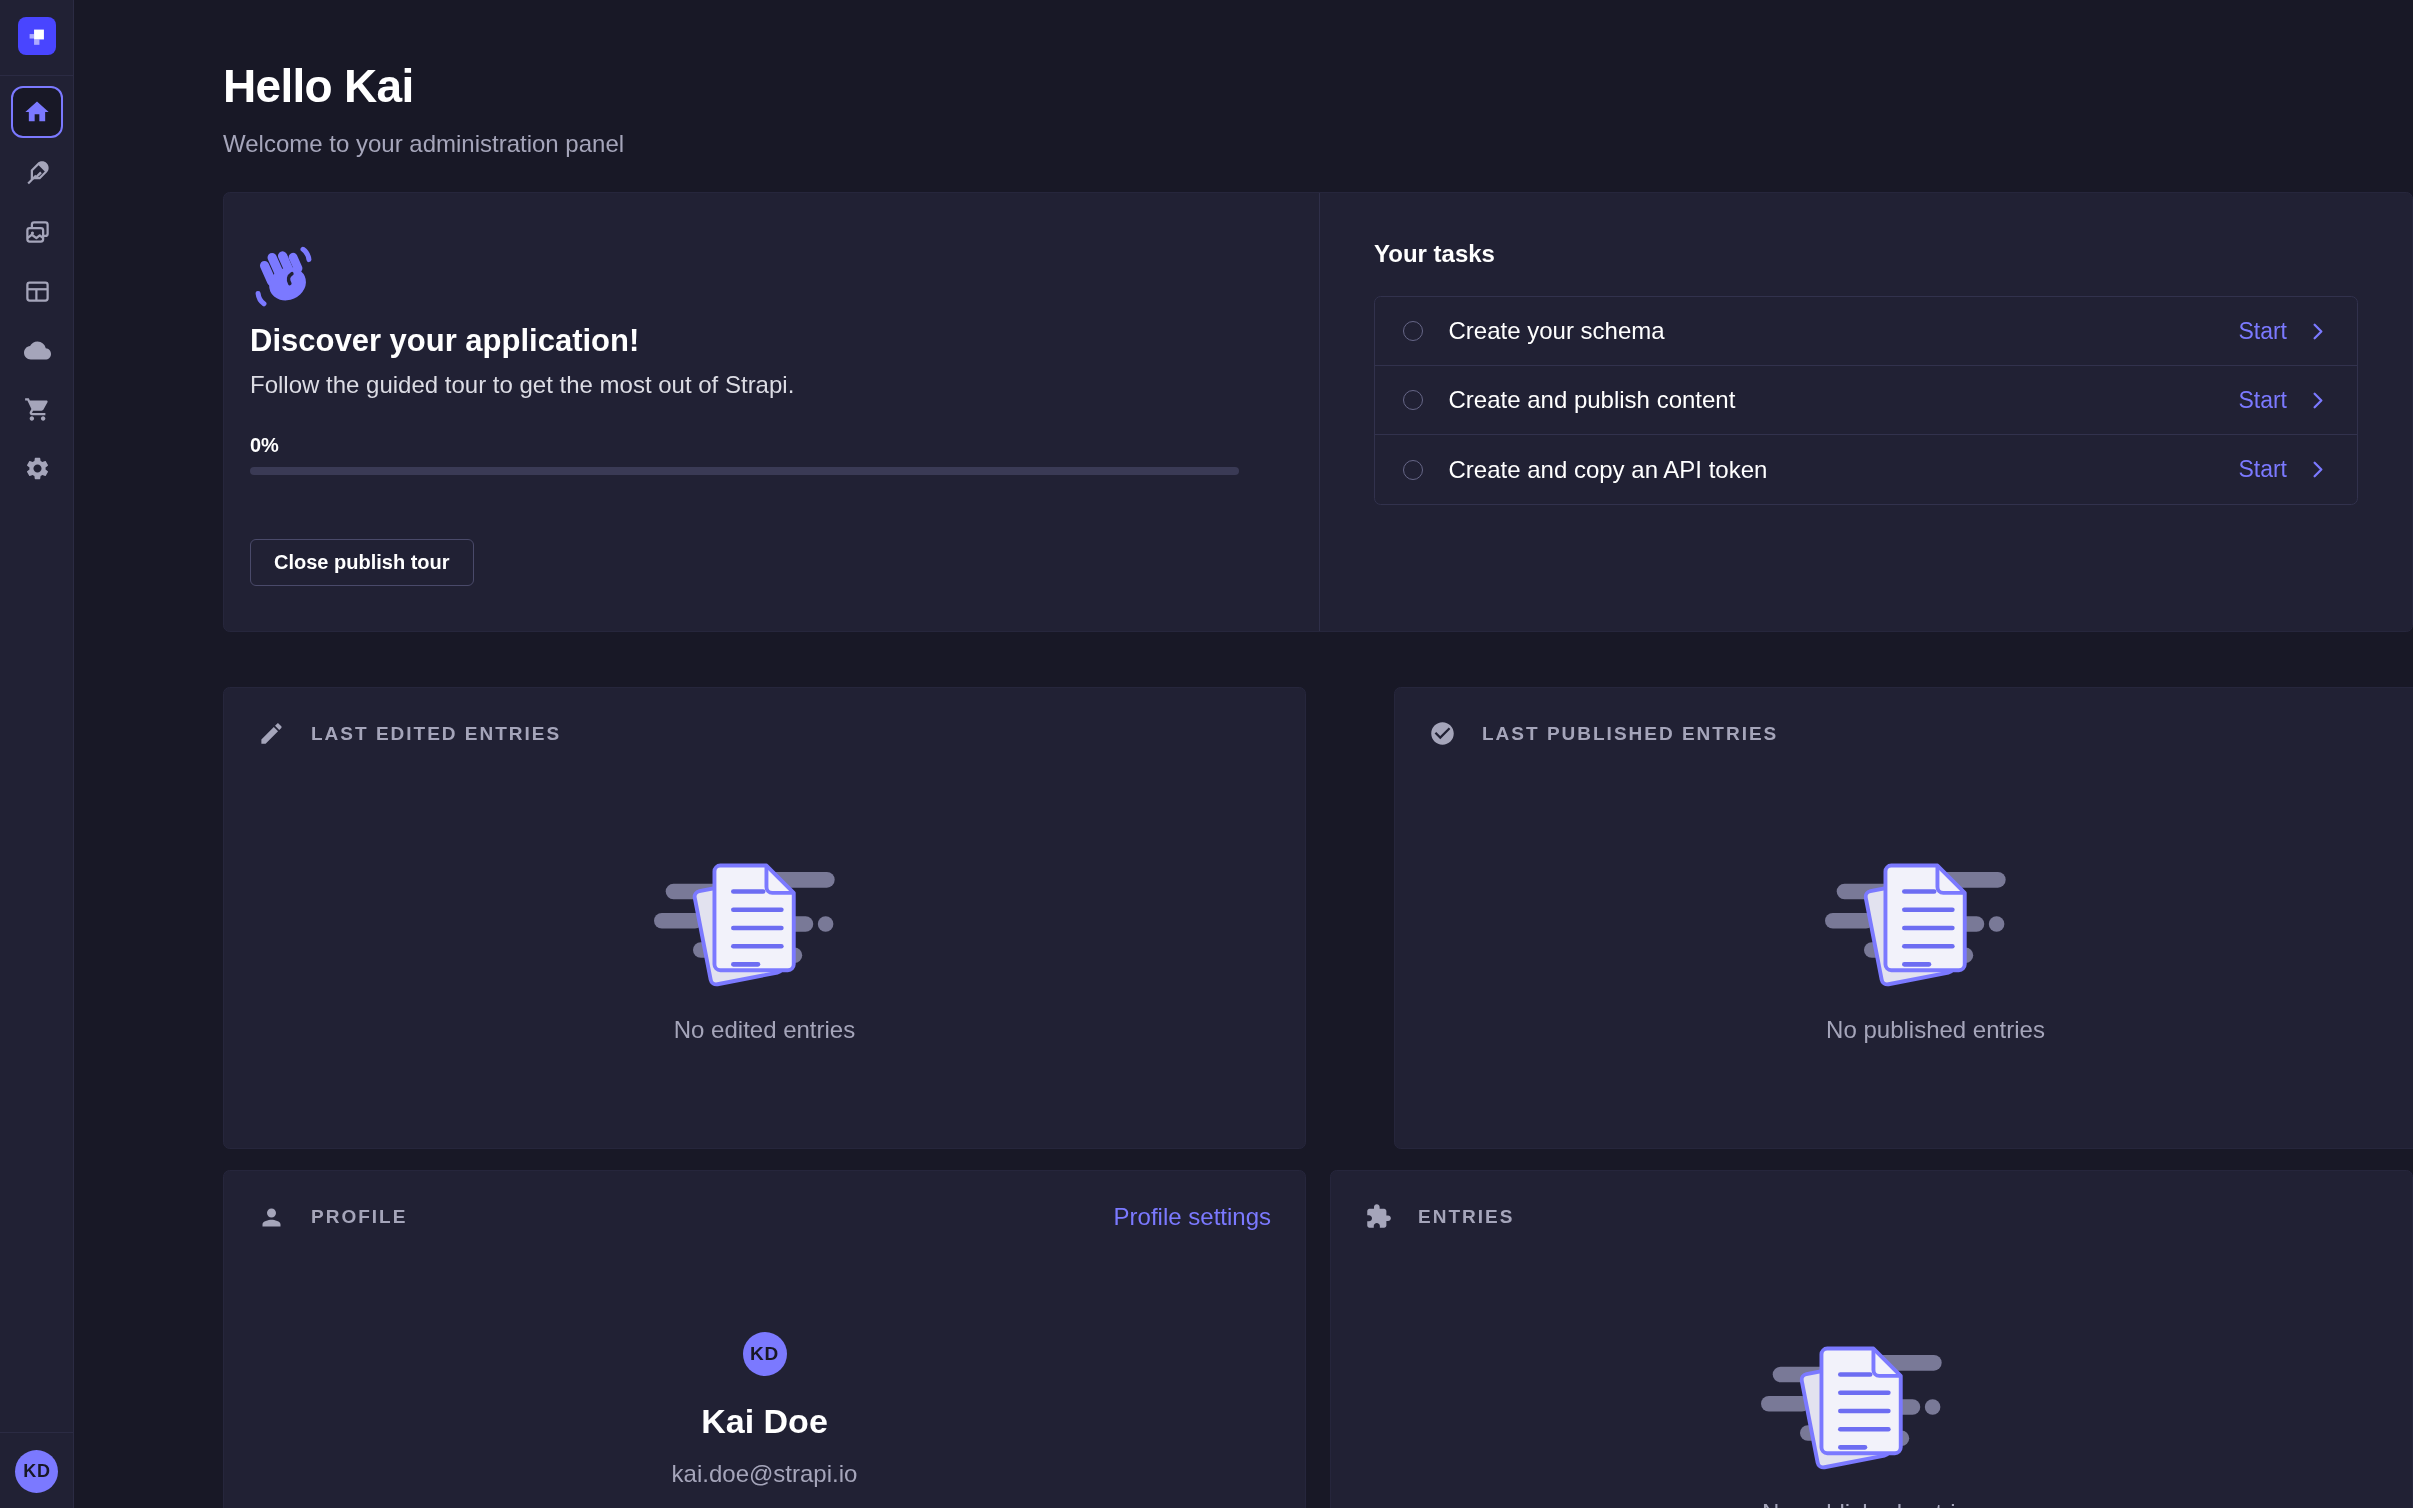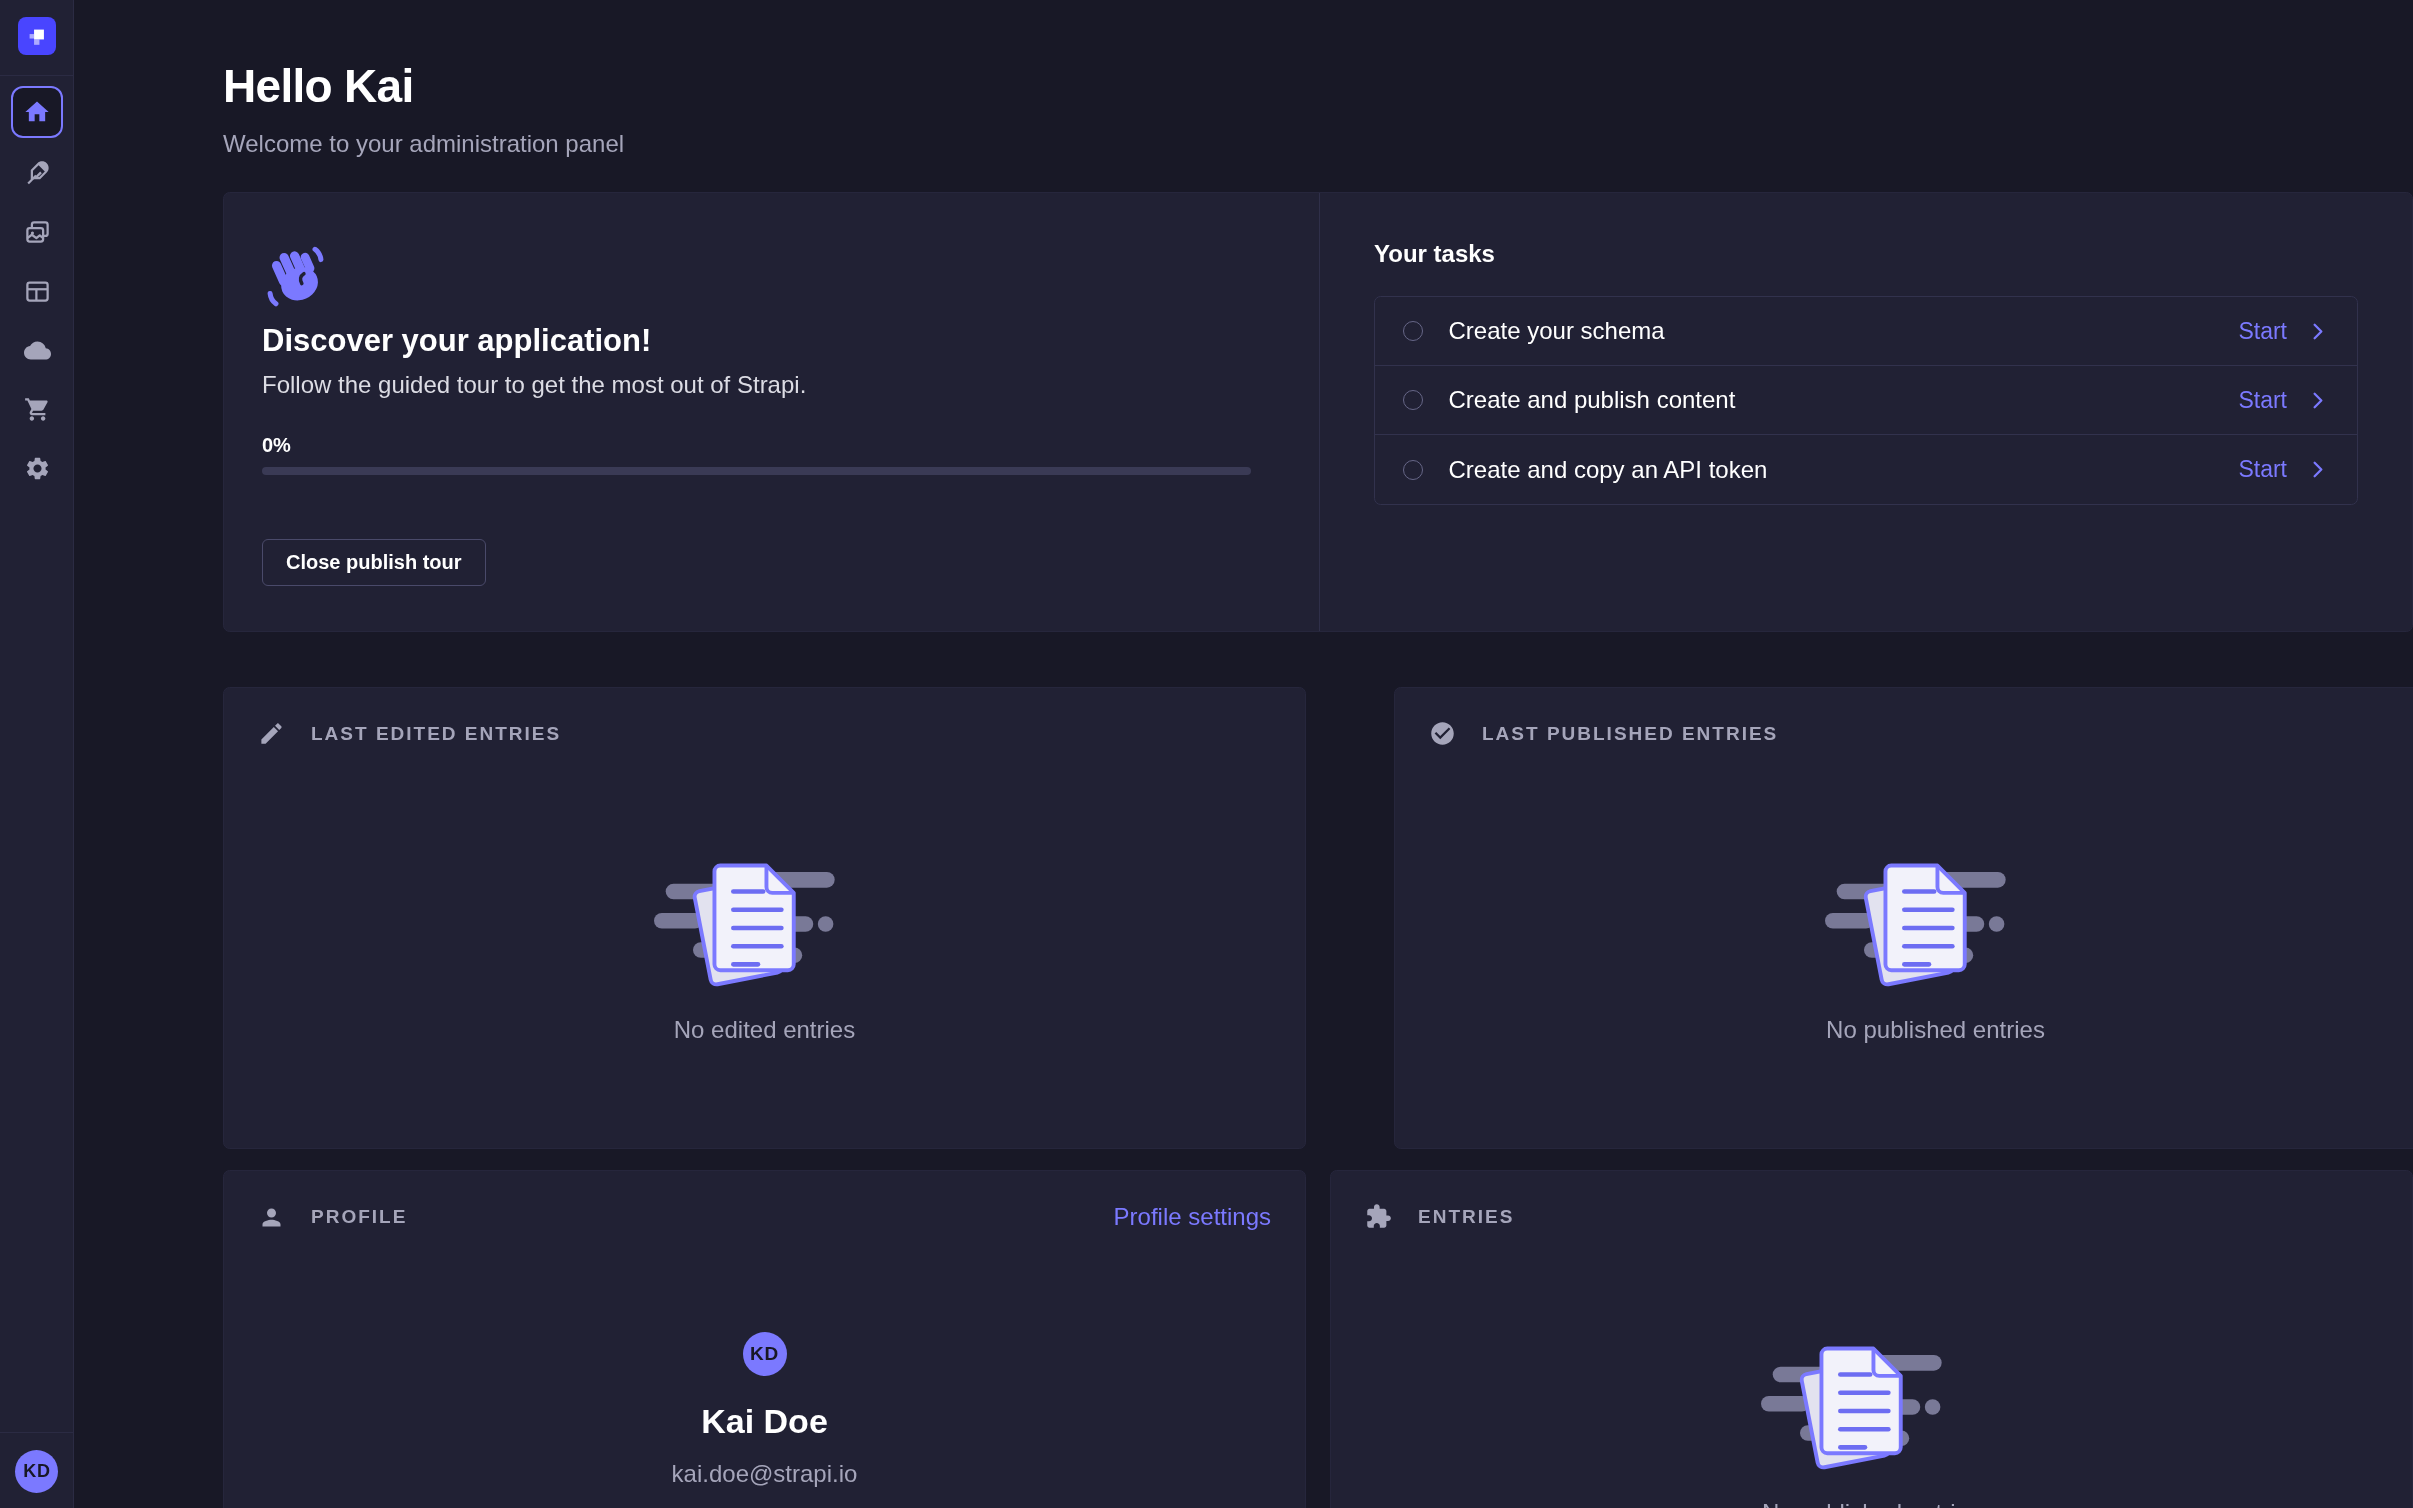--- a/index.html
+++ b/index.html
@@ -45,21 +45,21 @@
   .page-header { position: absolute; left: 149px; top: 59px; }
   .page-title { font-size: 46px; font-weight: 700; letter-spacing: -0.7px; }
   .page-subtitle { margin-top: 17.4px; font-size: 24px; color: #a5a5ba; }
 
   
   .tour-card {
     position: absolute; left: 149px; top: 192px; width: 2190px; height: 440px;
     background: #212134; border: 0.7px solid #26263c; border-radius: 6.7px;
     display: flex;
   }
-  .tour-left { width: 1096px; padding: 50px 38px; border-right: 0.7px solid #2f2f49; }
+  .tour-left { width: 1096px; padding: 50px 26px; border-right: 0.7px solid #2f2f49; }
   .tour-right { flex: 1; padding: 47px 54px; }
   .wave-icon { width: 67px; height: 67px; }
   .tour-title { margin-top: 10.7px; font-size: 31px; font-weight: 700; }
   .tour-desc { margin-top: 12px; font-size: 24px; color: #dcdce4; }
   .progress-label { margin-top: 35px; font-size: 20px; font-weight: 600; color: #ffffff; }
   .progress-track {
     margin-top: 10.7px; width: 989px; height: 8px; border-radius: 4px; background: #3a3a55;
     overflow: hidden;
   }
   .progress-fill { height: 100%; background: #7b79ff; border-radius: 4px; width: 0; }

